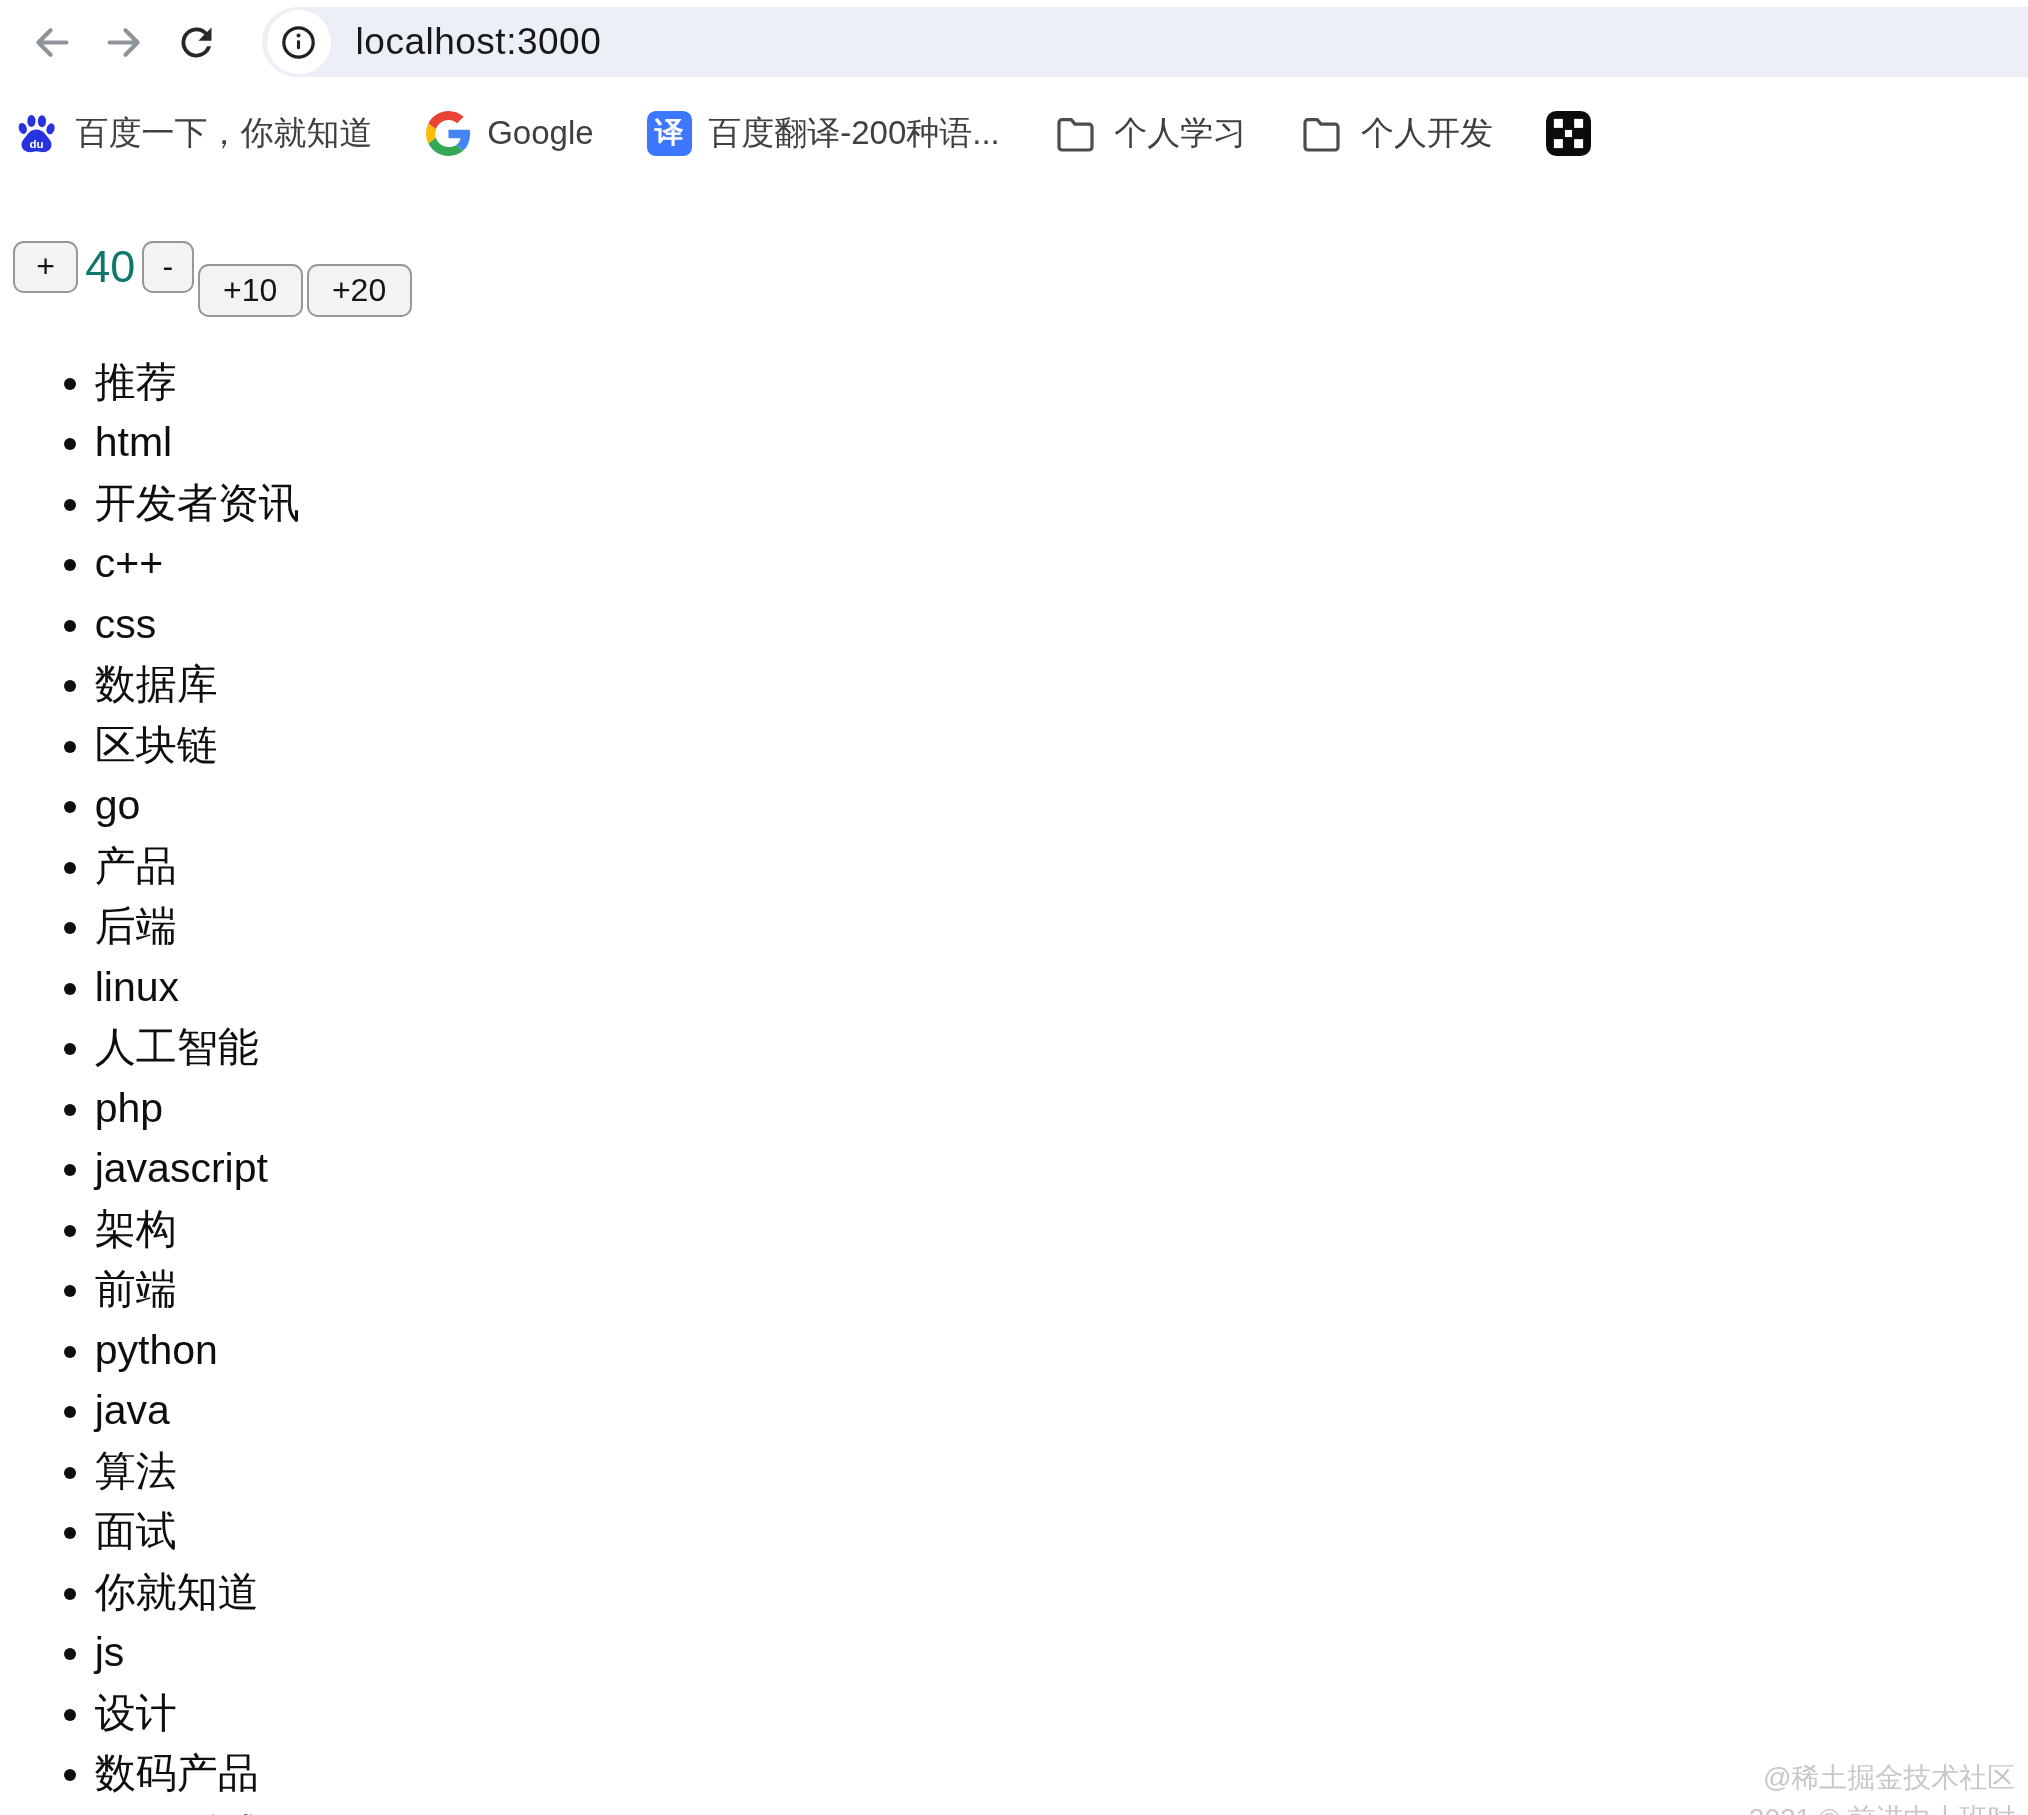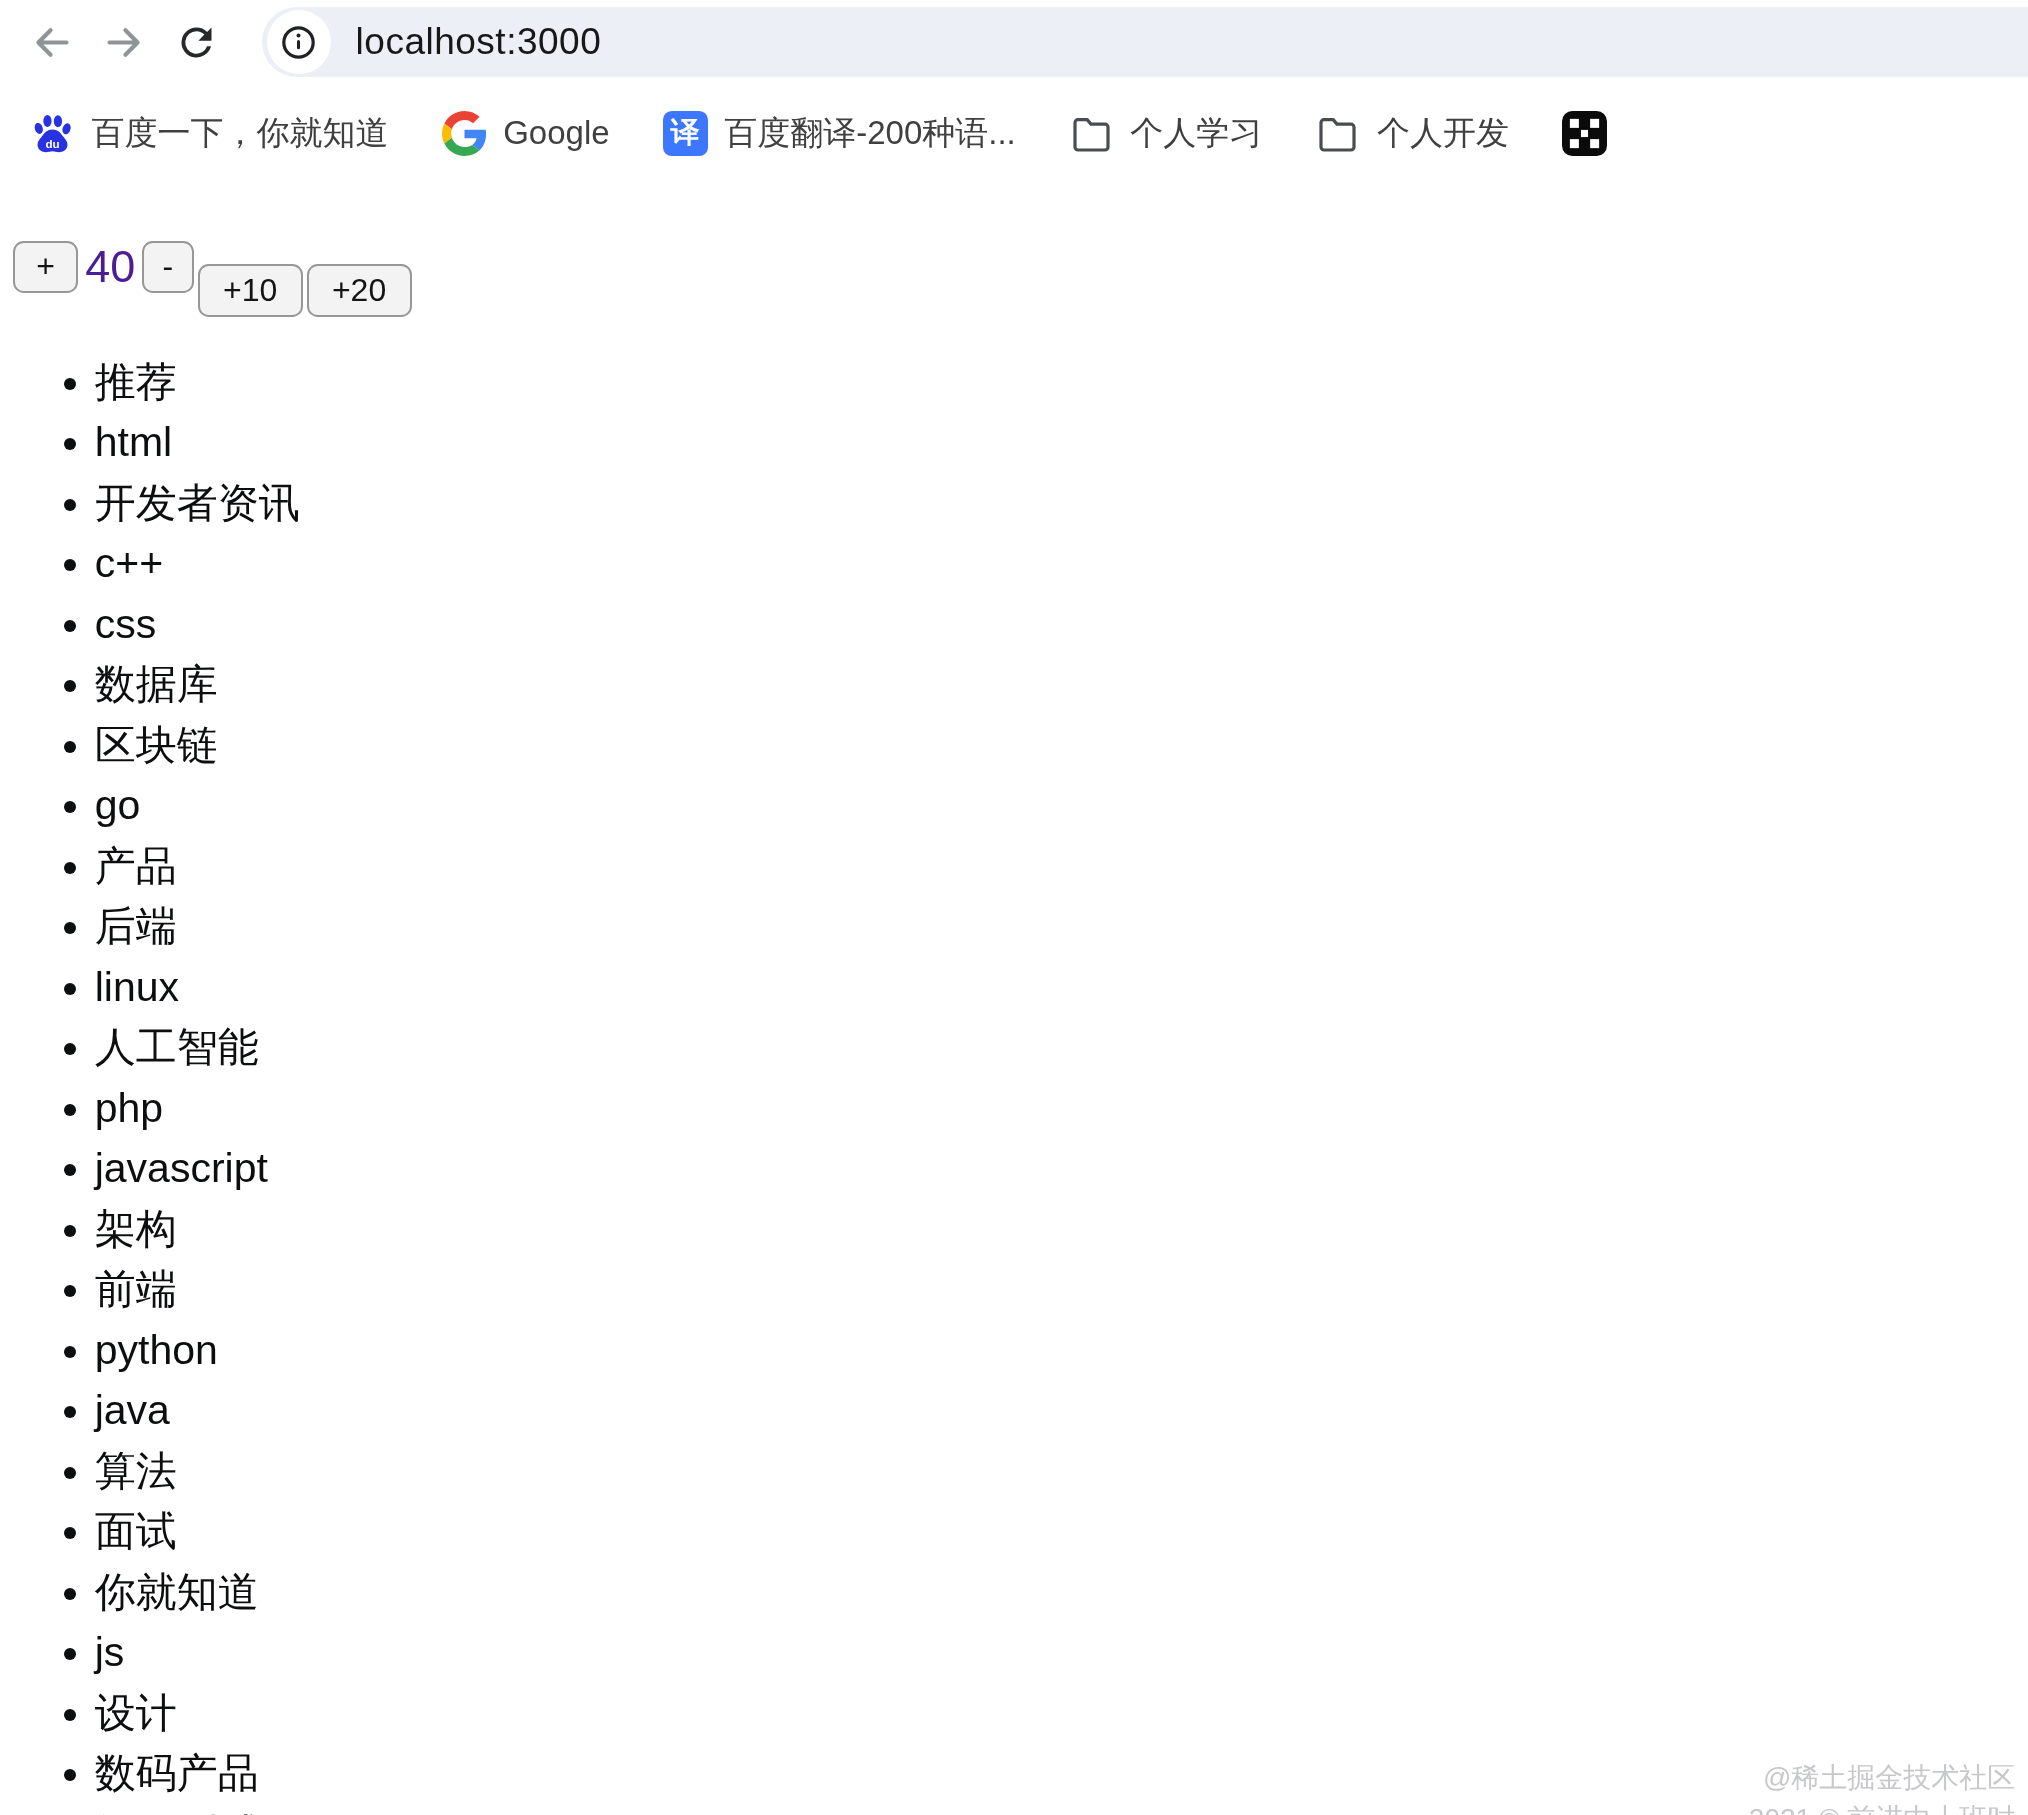--- a/index.html
+++ b/index.html
@@ -12,37 +12,37 @@
     display:flex;align-items:center;justify-content:center;cursor:pointer;}
   .tool-btn svg{width:45px;height:45px;display:block;}
   .urlbar{flex:1;display:flex;align-items:center;height:70px;margin-left:29px;
     background:#edeff6;border-radius:36px 0 0 36px;min-width:0;}
   .info-wrap{width:64px;height:64px;margin-left:4.9px;border-radius:50%;background:#fff;
     display:flex;align-items:center;justify-content:center;flex:0 0 auto;}
   .info-wrap svg{width:41px;height:41px;display:block;}
   .url-text{margin-left:25px;font-size:37px;color:#17181a;letter-spacing:0.5px;white-space:nowrap;}
 
   
-  .bookmarks{display:flex;align-items:center;height:98px;padding-left:30px;gap:53px;
+  .bookmarks{display:flex;align-items:center;height:98px;padding-left:14px;gap:53px;
     background:#fff;white-space:nowrap;overflow:hidden;}
   .bm{display:flex;align-items:center;gap:16.6px;cursor:pointer;flex:0 0 auto;}
   .bm-icon{width:45px;height:45px;display:flex;align-items:center;justify-content:center;flex:0 0 auto;}
   .bm-icon svg{width:45px;height:45px;display:block;}
   .bm-label{font-size:33px;color:#404040;}
   .translate-badge{width:45px;height:45px;border-radius:8.8px;background:#3d77ff;color:#fff;
     display:flex;align-items:center;justify-content:center;font-size:29px;font-weight:600;}
 
   
   .page{position:relative;height:1635px;padding:35px 0 0 12.7px;box-sizing:border-box;}
   .counter-row{display:flex;align-items:center;gap:3.9px;}
   .page-btn{font-family:inherit;font-size:32px;line-height:37px;color:#141414;background:#f3f3f3;
     border:2.4px solid #979797;border-radius:10.7px;padding:5.9px 21.5px;cursor:pointer;}
   .page-btn.narrow{padding:5.9px 18.5px;}
   .page-btn.wide{padding:5.9px 23.4px;margin-top:47px;}
-  .count{font-size:45px;color:#4c1d95;margin:0 2.9px;}
+  .count{font-size:45px;color:#0f766e;margin:0 2.9px;}
   .tags{margin:45px 0 0 0;padding:0 0 0 82px;list-style:disc;}
   .tags li{font-size:41px;line-height:41px;margin-bottom:19.5px;color:#0d0e10;}
 
   .watermark{position:absolute;right:13.7px;bottom:-21.5px;text-align:right;
     font-size:28px;line-height:41px;color:#c7c8cb;}
 </style>
 </head>
 <body>
 
 <div class="browser">

